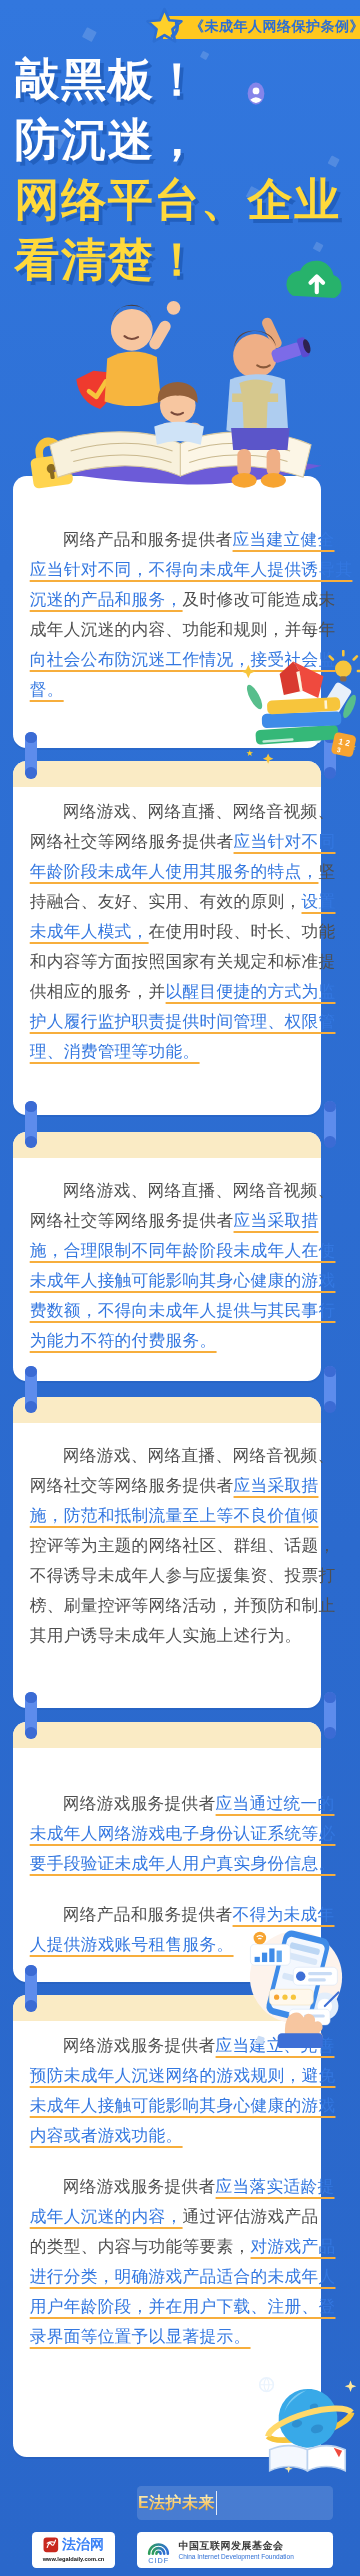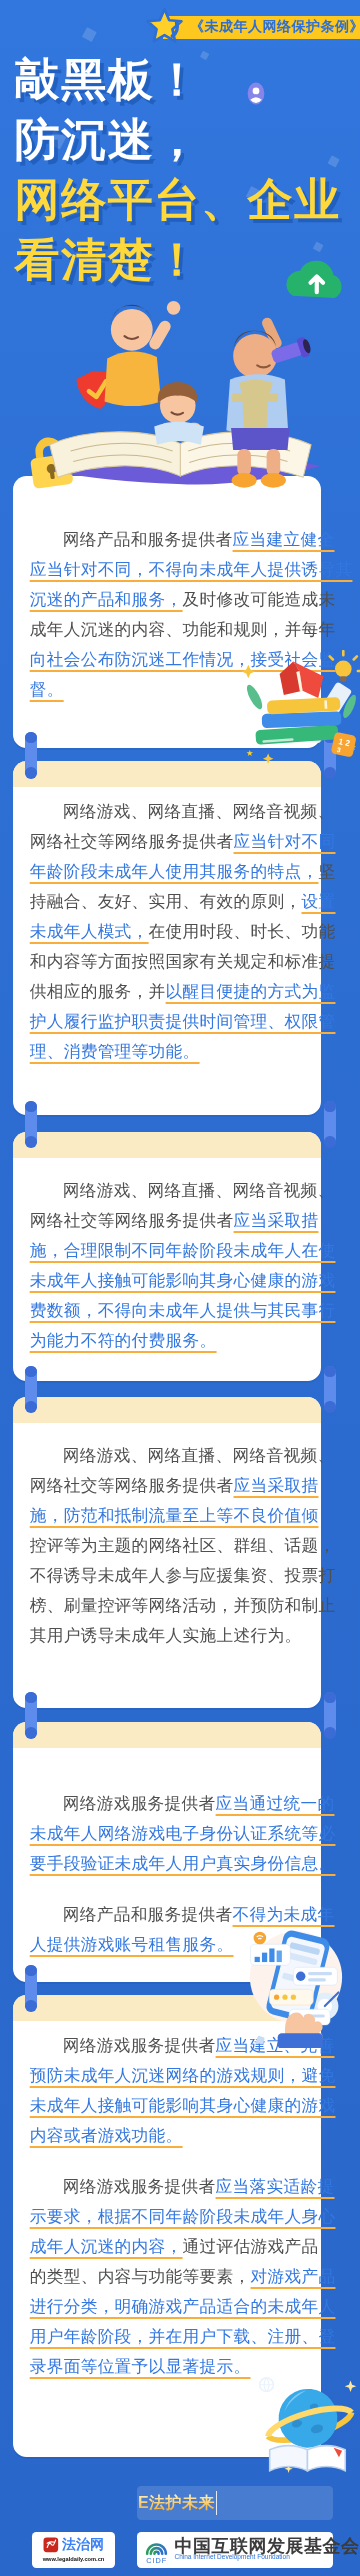--- a/index.html
+++ b/index.html
@@ -60,21 +60,21 @@
   .credit-lines div{font-size:7.6px;color:#FFFFFF;line-height:10.5px;white-space:nowrap;}
   .logo-card{position:absolute;background:#FFFFFF;border-radius:4.2px;z-index:2;}
   .legal{left:32px;top:2532px;width:83px;height:36px;text-align:center;}
   .legal .row1{display:flex;align-items:center;justify-content:center;gap:3.1px;padding-top:4.2px;}
   .legal .name{font-family:"Liberation Serif","DejaVu Serif",serif;font-size:14px;font-weight:bold;color:#3b82f6;}
   .legal .url{font-size:5.7px;color:#111111;font-weight:bold;margin-top:1.6px;}
   .cidf{left:137px;top:2532px;width:196px;height:36px;display:flex;align-items:center;padding:0 6.3px;box-sizing:border-box;}
   .cidf .mark{width:31px;text-align:center;}
   .cidf .abbr{font-size:7.3px;color:#2F6FD3;letter-spacing:1px;line-height:6.3px;}
   .cidf .names{padding-left:4.2px;}
-  .cidf .cn{font-size:18px;font-weight:bold;color:#3C3C3C;letter-spacing:0.5px;line-height:14.6px;white-space:nowrap;}
+  .cidf .cn{font-size:10px;font-weight:bold;color:#3C3C3C;letter-spacing:0.5px;line-height:14.6px;white-space:nowrap;}
   .cidf .en{font-size:6.5px;color:#2F6FD3;line-height:7.8px;white-space:nowrap;}
 </style>
 </head>
 <body>
 
 <div class="page">
 
   <div class="confetti" style="left:84px;top:29px;width:10.5px;height:10.5px"></div>
   <div class="confetti" style="left:201px;top:52px;width:7.3px;height:7.3px"></div>
   <div class="confetti" style="left:50px;top:133px;width:13.6px;height:13.6px"></div>
@@ -228,21 +228,20 @@
         </div>
       </article>
       <article class="card c6">
         <div class="band"></div>
         <div class="content">
           <div class="line indent"><span class="g">网络游戏服务提供者</span><span class="hl">应当建立、完善</span></div>
           <div class="line"><span class="hl">预防未成年人沉迷网络的游戏规则，避免</span></div>
           <div class="line"><span class="hl">未成年人接触可能影响其身心健康的游戏</span></div>
           <div class="line"><span class="hl">内容或者游戏功能。</span></div>
           <div class="line indent parabreak"><span class="g">网络游戏服务提供者</span><span class="hl">应当落实适龄提</span></div>
-          <div class="line"><span class="hl">示要求，根据不同年龄阶段未成年人身心</span></div>
           <div class="line"><span class="hl">成年人沉迷的内容，</span><span class="g">通过评估游戏产品</span></div>
           <div class="line"><span class="g">的类型、内容与功能等要素，</span><span class="hl">对游戏产品</span></div>
           <div class="line"><span class="hl">进行分类，明确游戏产品适合的未成年人</span></div>
           <div class="line"><span class="hl">用户年龄阶段，并在用户下载、注册、登</span></div>
           <div class="line"><span class="hl">录界面等位置予以显著提示。</span></div>
         </div>
       </article>
     </div>
 
   <div class="pin l j1"></div>

